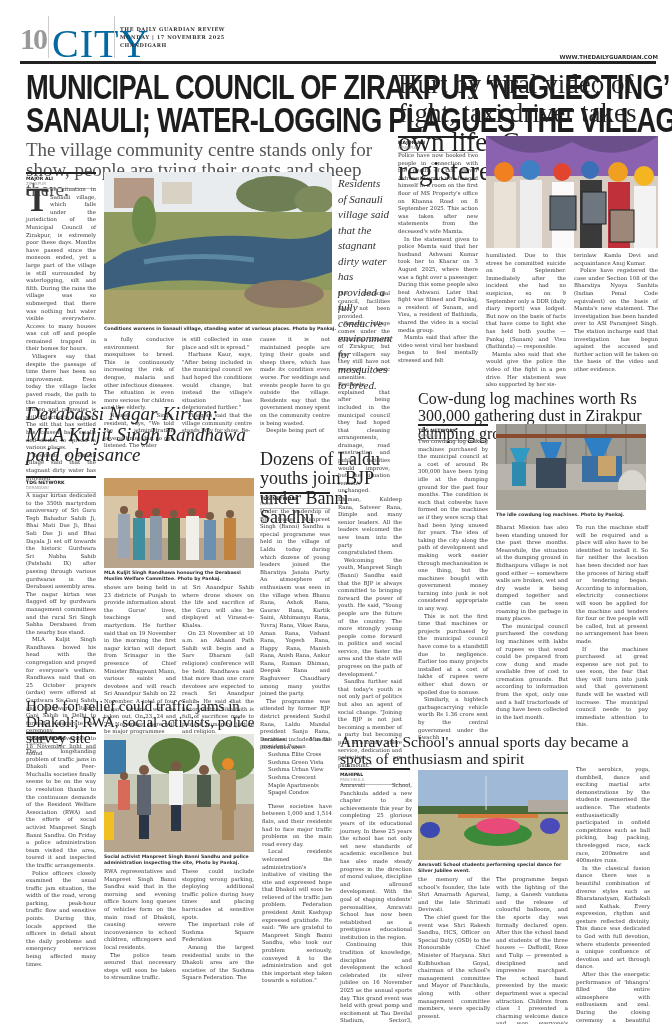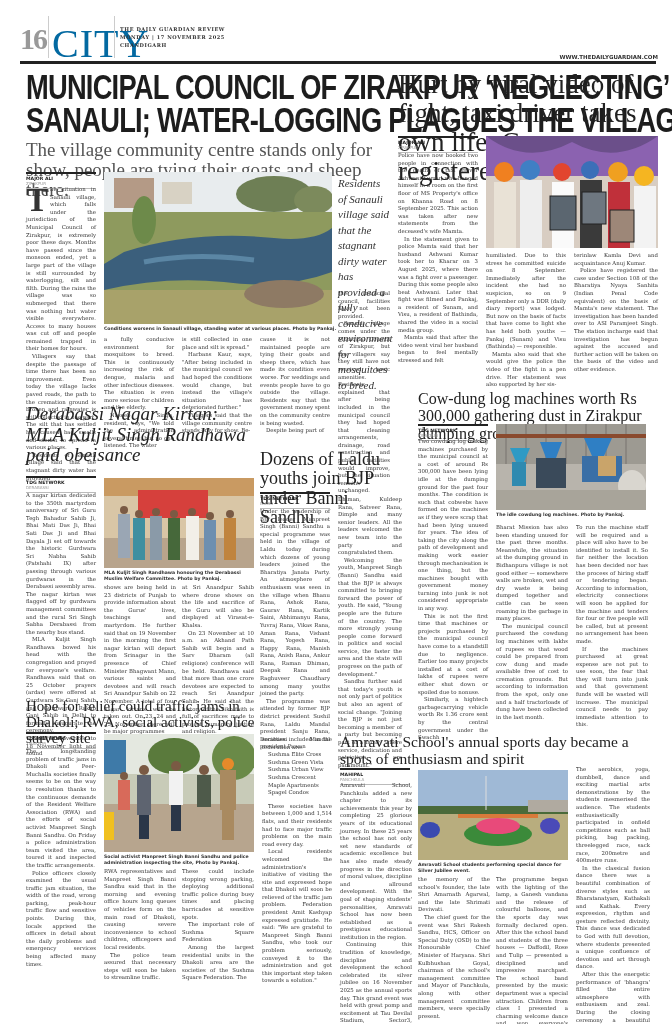--- a/index.html
+++ b/index.html
@@ -22,21 +22,21 @@
 .col p{text-indent:6px}
 .col p.first{text-indent:0}
 .dropcap{float:left;font-size:33px;line-height:26px;margin:1px 2px 0 0;font-family:"Liberation Serif",serif;font-weight:bold}
 .photo{overflow:hidden}
 .cap{font-size:4.6px;font-weight:bold;font-family:"DejaVu Sans",sans-serif;color:#333;line-height:6px}
 .pull{font-family:"Liberation Serif",serif;font-style:italic;font-size:11px;line-height:15.5px;color:#333}
 </style>
 </head>
 <body>
 
-<div class="abs mast-num">16</div>
+<div class="abs mast-num">10</div>
 <div class="abs mast-sep"></div>
 <div class="abs mast-city">CITY</div>
 <div class="abs mast-sep2"></div>
 <div class="abs mast-meta">
   <div>THE DAILY GUARDIAN REVIEW</div>
   <div>MONDAY | 17 NOVEMBER 2025</div>
   <div>CHANDIGARH</div>
 </div>
 <div class="abs mast-url">WWW.THEDAILYGUARDIAN.COM</div>
 <div class="abs mast-rule"></div>

